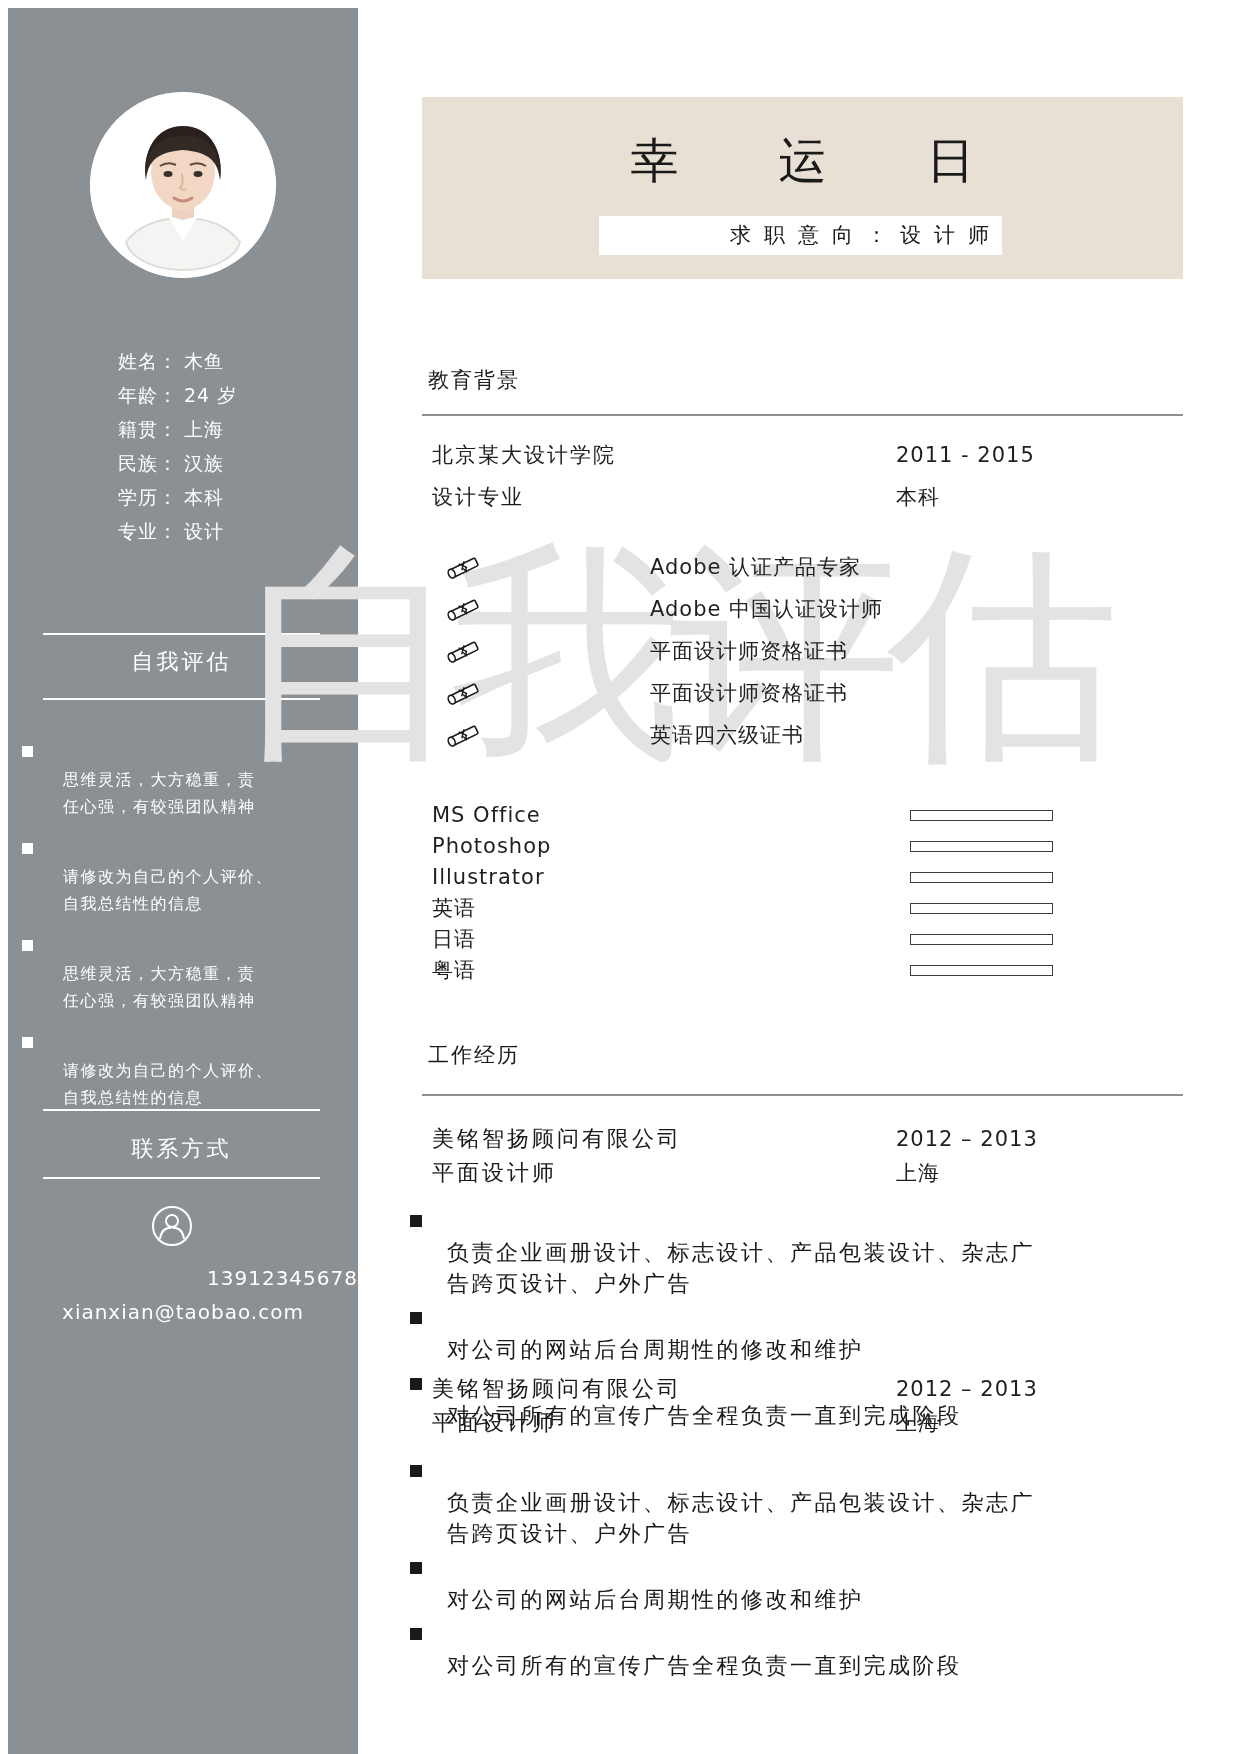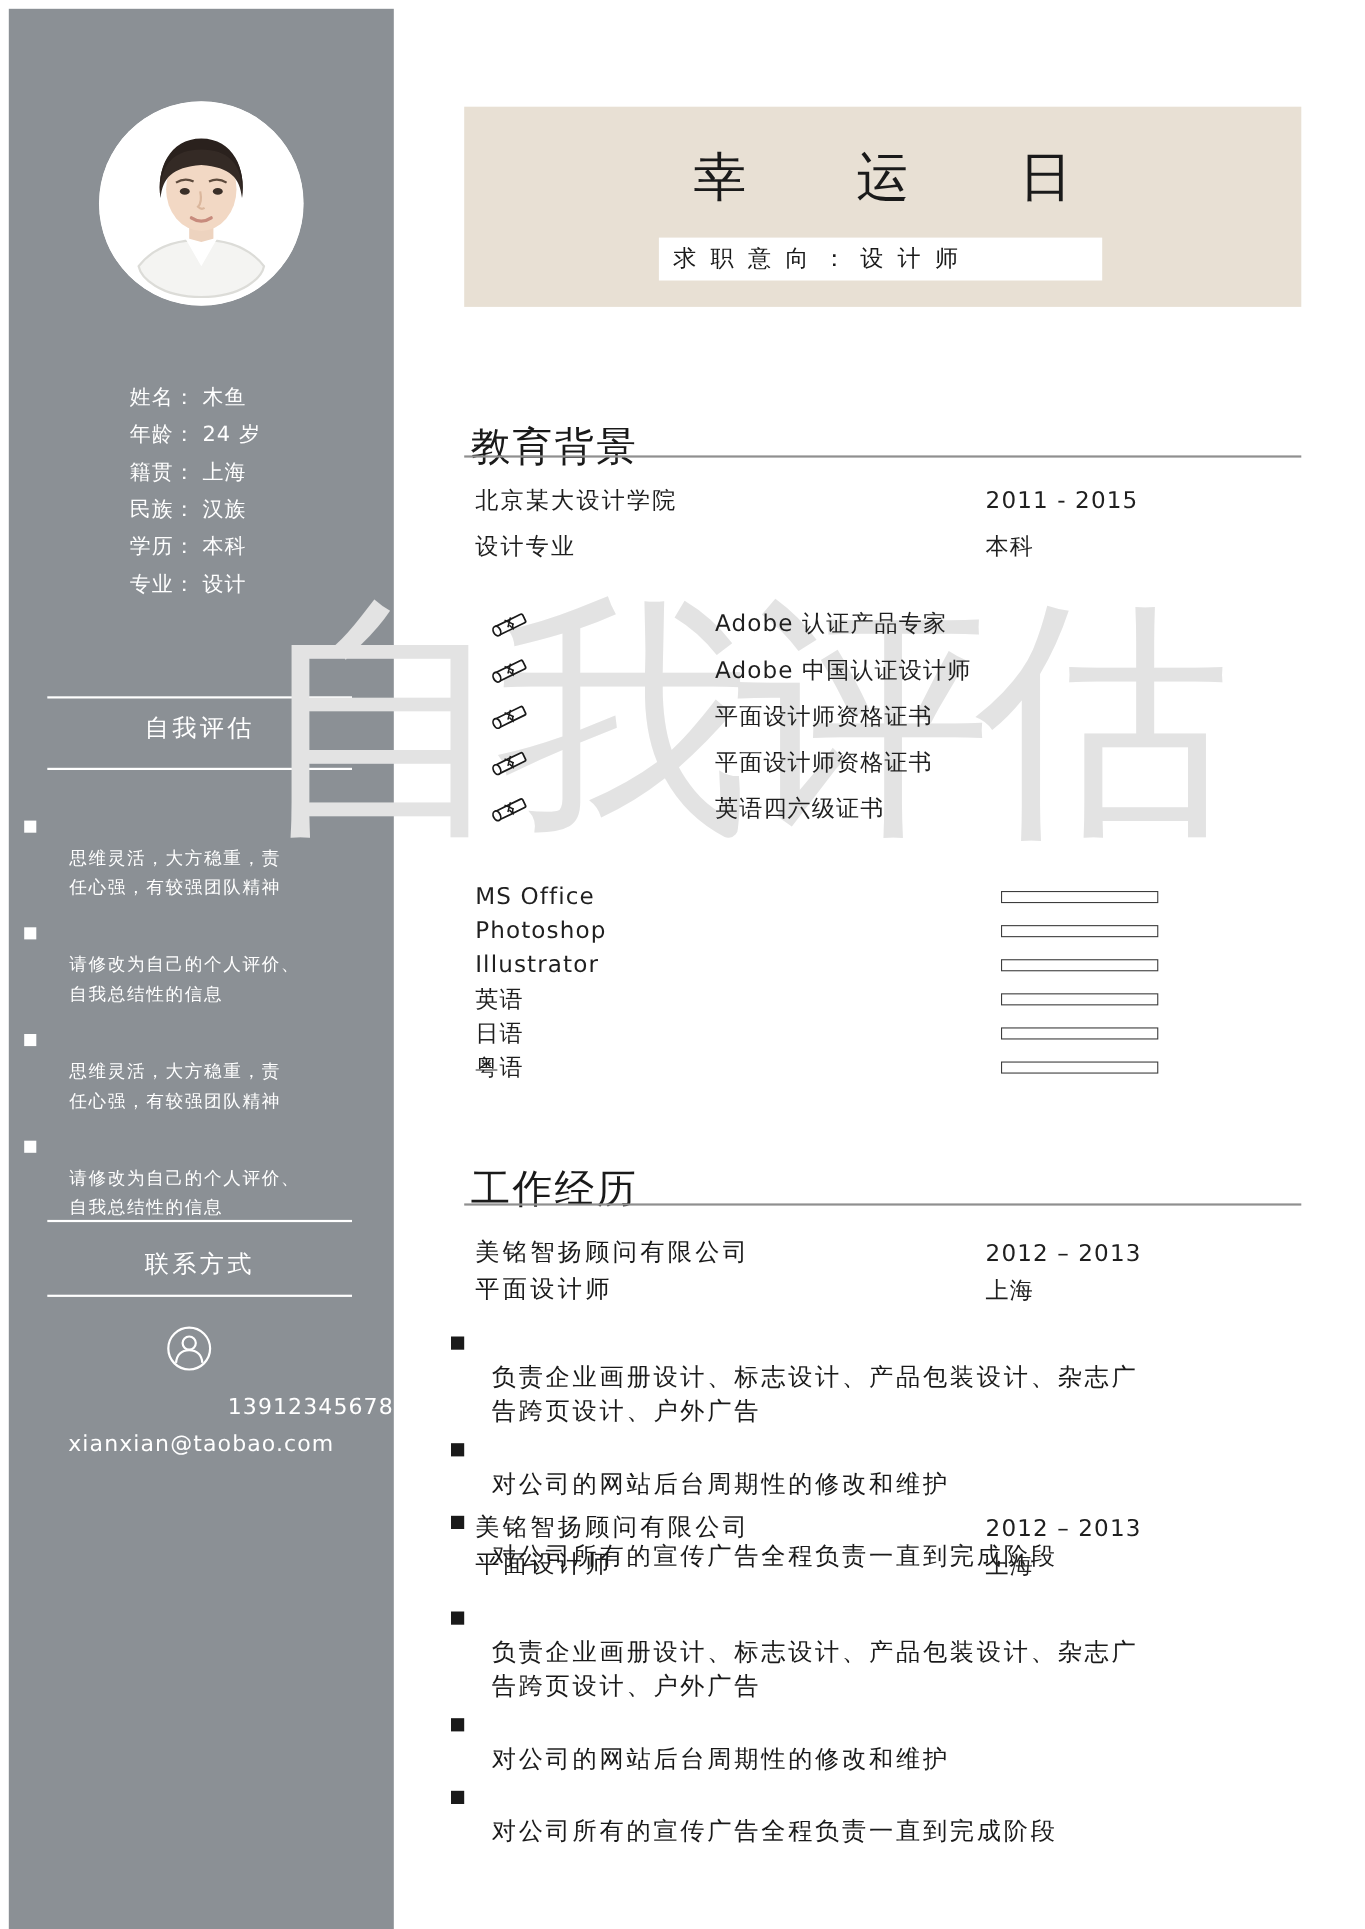--- a/index.html
+++ b/index.html
@@ -26,26 +26,26 @@
              letter-spacing:1.5px;margin-bottom:16px;white-space:pre-line;}
   .eval-item .sq{position:absolute;left:0;top:7px;width:11px;height:11px;background:#fff;}
   .contact-icon{position:absolute;left:143px;top:1197px;width:42px;height:42px;}
   .contact-line{position:absolute;left:0;width:350px;text-align:center;font-size:20px;letter-spacing:1px;}
 
   
   .header-box{position:absolute;left:422px;top:97px;width:761px;height:182px;background:#E8E0D4;z-index:2;}
   .header-title{position:absolute;left:0;right:0;top:32px;text-align:center;font-size:48px;
                 color:#1a1a1a;letter-spacing:100px;padding-left:100px;white-space:nowrap;}
   .intent-band{position:absolute;left:177px;top:119px;width:403px;height:39px;background:#fff;
-               line-height:39px;text-align:left;font-size:21px;letter-spacing:13px;
+               line-height:39px;text-align:right;font-size:21px;letter-spacing:13px;
                padding-left:13px;box-sizing:border-box;color:#1a1a1a;white-space:nowrap;}
 
   
   .main{position:absolute;inset:0;z-index:2;}
-  .sec-heading{position:absolute;left:428px;font-size:36px;letter-spacing:2px;color:#1a1a1a;margin-top:16px;}
+  .sec-heading{position:absolute;left:428px;font-size:21px;letter-spacing:2px;color:#1a1a1a;}
   .rule-main{position:absolute;left:422px;width:761px;border-top:2px solid #8F8F8F;}
 
   .col-left{position:absolute;left:432px;font-size:21px;letter-spacing:2px;line-height:30px;}
   .col-right{position:absolute;left:896px;font-size:21px;letter-spacing:1px;line-height:30px;}
 
   
   .certs{position:absolute;left:444px;top:546px;}
   .cert-row{position:relative;height:42px;width:620px;}
   .cert-row .icon{position:absolute;left:0;top:7px;}
   .cert-row .txt{position:absolute;left:206px;top:0;line-height:42px;font-size:21px;letter-spacing:1px;}

